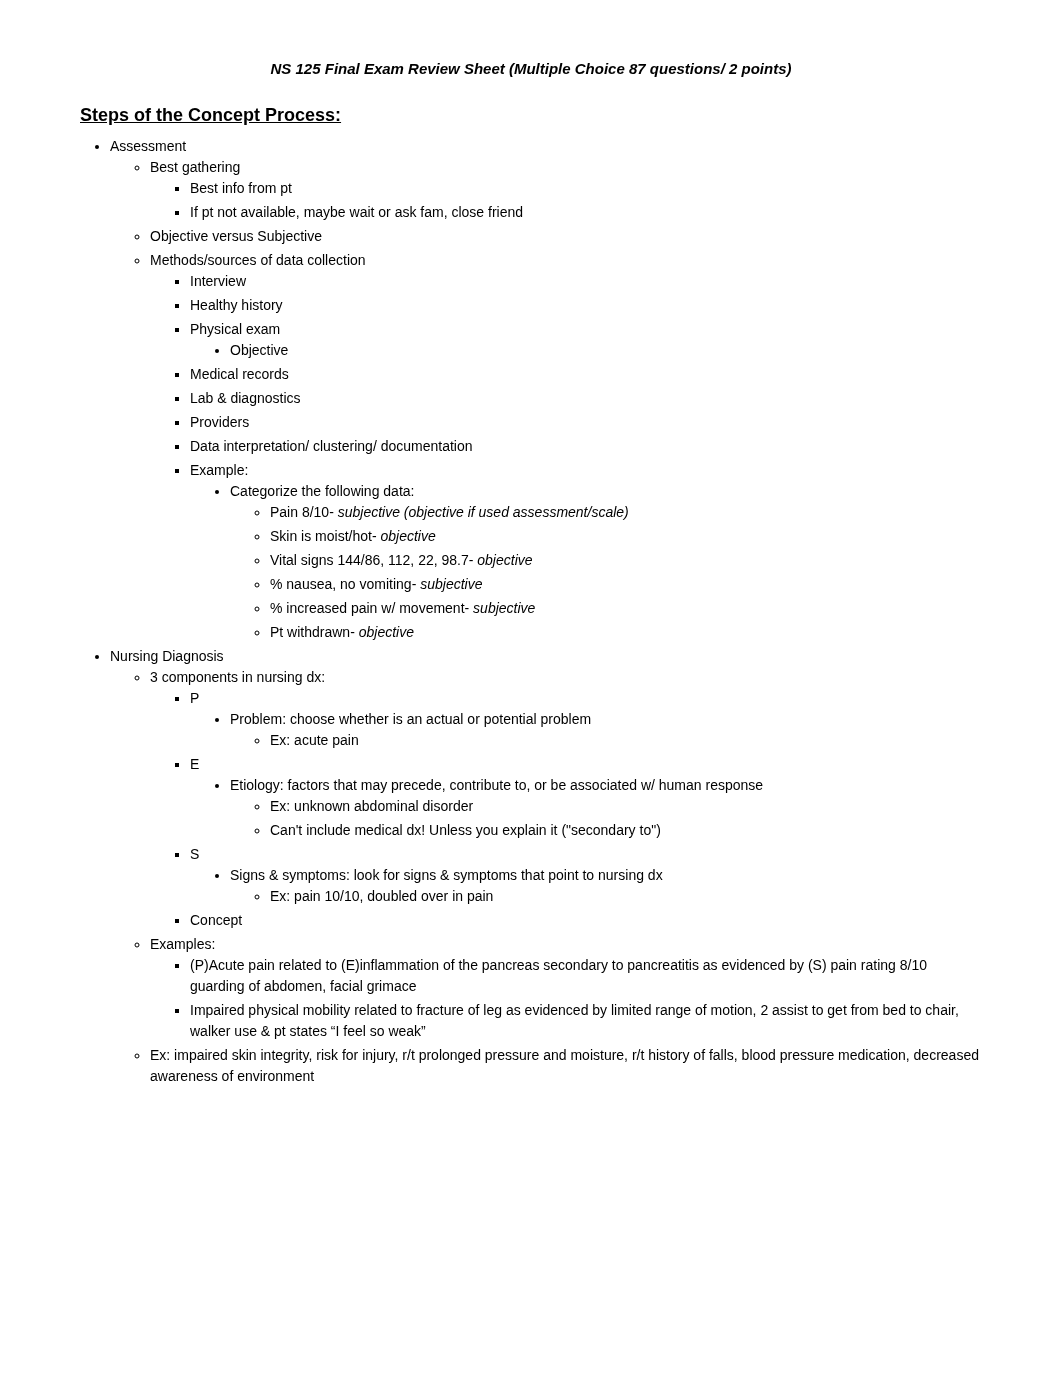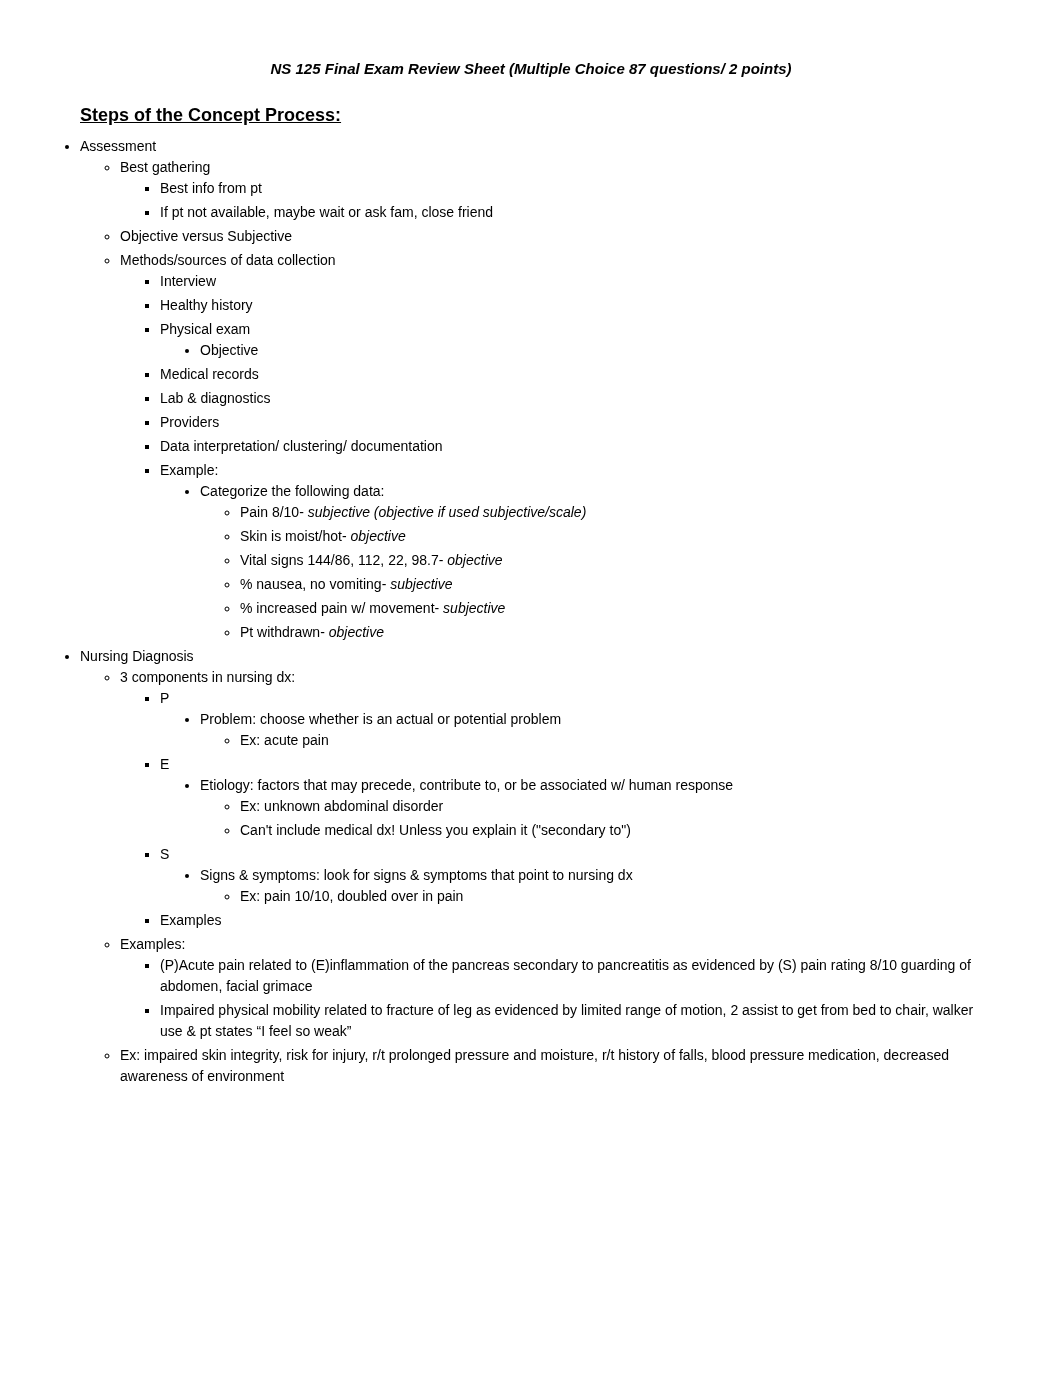--- a/index.html
+++ b/index.html
@@ -31,20 +31,21 @@
 
     .section-title {
       font-size: 18px;
       font-weight: bold;
       text-decoration: underline;
       margin-bottom: 10px;
     }
 
     ul.level1 {
       list-style: disc;
+      margin-left: 30px;
       margin-bottom: 4px;
     }
 
     ul.level2 {
       list-style: circle;
       margin-left: 40px;
       margin-bottom: 2px;
     }
 
     ul.level3 {
@@ -127,21 +128,21 @@
             <li><span>Lab &amp; diagnostics</span></li>
             <li><span>Providers</span></li>
             <li><span>Data interpretation/ clustering/ documentation</span></li>
 
             <li>
               <span>Example:</span>
               <ul class="level4">
                 <li>
                   <span>Categorize the following data:</span>
                   <ul class="level5">
-                    <li><span>Pain 8/10- <em>subjective (objective if used subjective/scale)</em></span></li>
+                    <li><span>Pain 8/10- <em>subjective (objective if used assessment/scale)</em></span></li>
                     <li><span>Skin is moist/hot- <em>objective</em></span></li>
                     <li><span>Vital signs 144/86, 112, 22, 98.7- <em>objective</em></span></li>
                     <li><span>% nausea, no vomiting- <em>subjective</em></span></li>
                     <li><span>% increased pain w/ movement- <em>subjective</em></span></li>
                     <li><span>Pt withdrawn- <em>objective</em></span></li>
                   </ul>
                 </li>
               </ul>
             </li>
 
@@ -189,21 +190,21 @@
               <ul class="level4">
                 <li>
                   <span>Signs &amp; symptoms: look for signs &amp; symptoms that point to nursing dx</span>
                   <ul class="level5">
                     <li><span>Ex: pain 10/10, doubled over in pain</span></li>
                   </ul>
                 </li>
               </ul>
             </li>
 
-            <li><span>Examples</span></li>
+            <li><span>Concept</span></li>
 
           </ul>
         </li>
 
         <li>
           <span>Examples:</span>
           <ul class="level3">
             <li><span>(P)Acute pain related to (E)inflammation of the pancreas secondary to pancreatitis as evidenced by (S) pain rating 8/10 guarding of abdomen, facial grimace</span></li>
             <li><span>Impaired physical mobility related to fracture of leg as evidenced by limited range of motion, 2 assist to get from bed to chair, walker use &amp; pt states “I feel so weak”</span></li>
           </ul>

